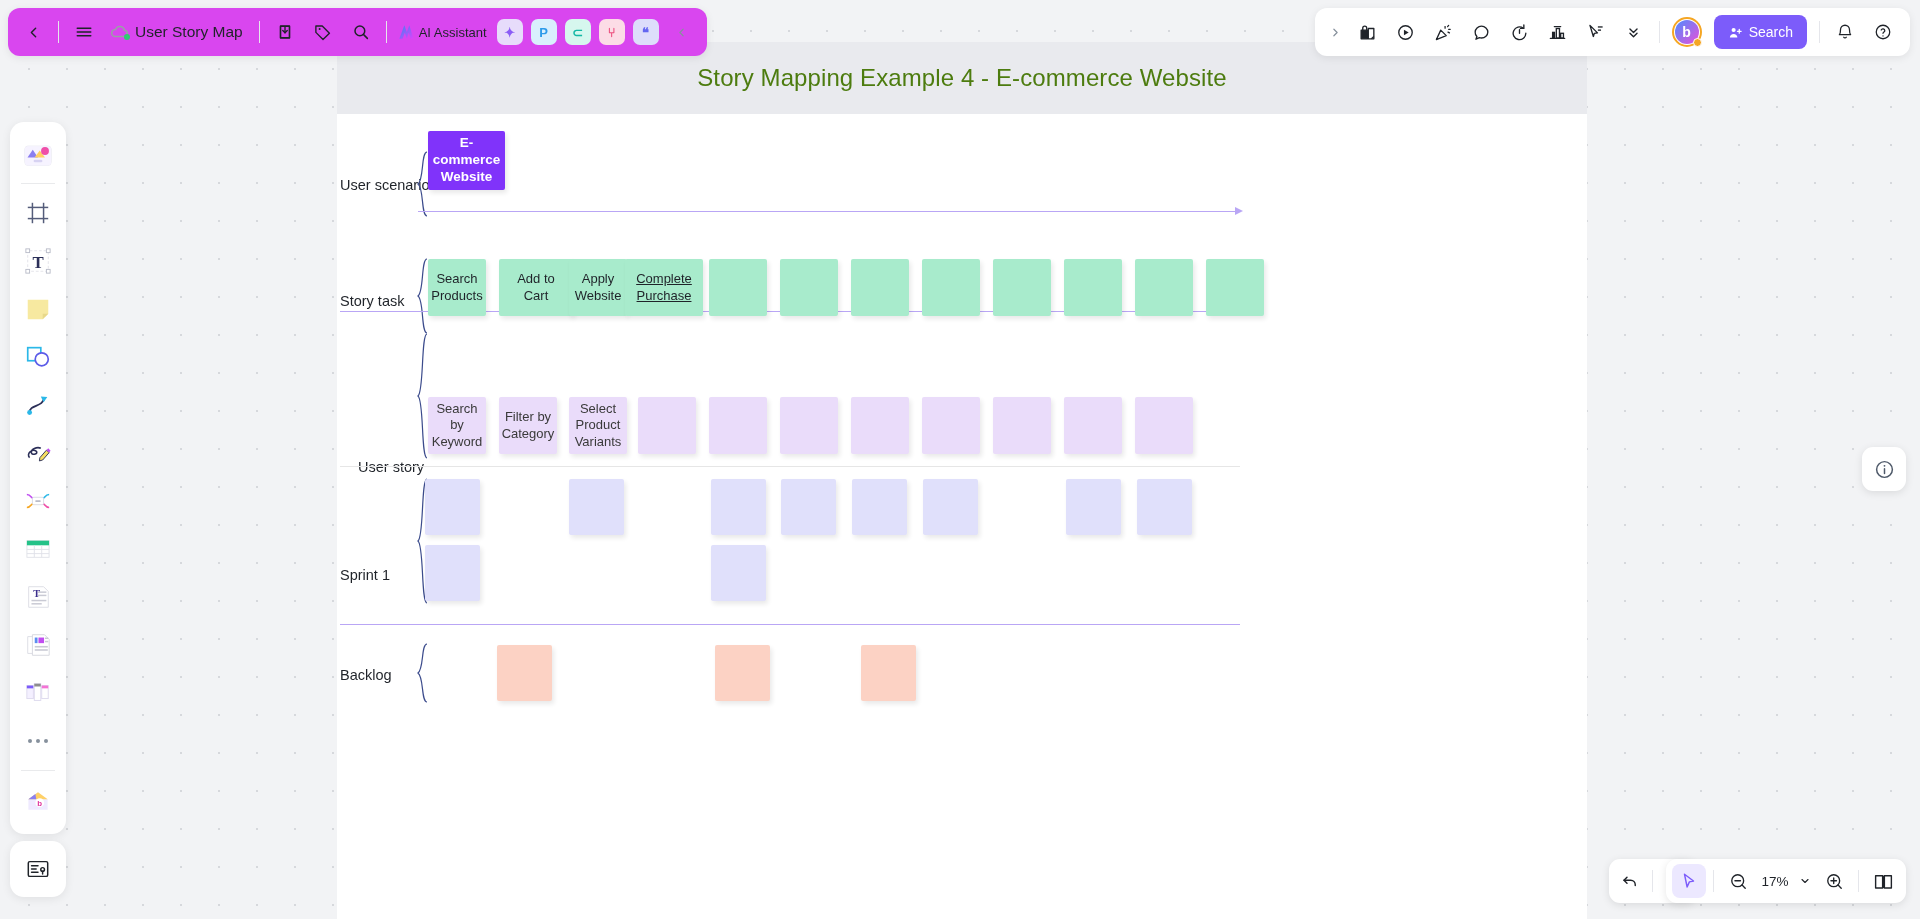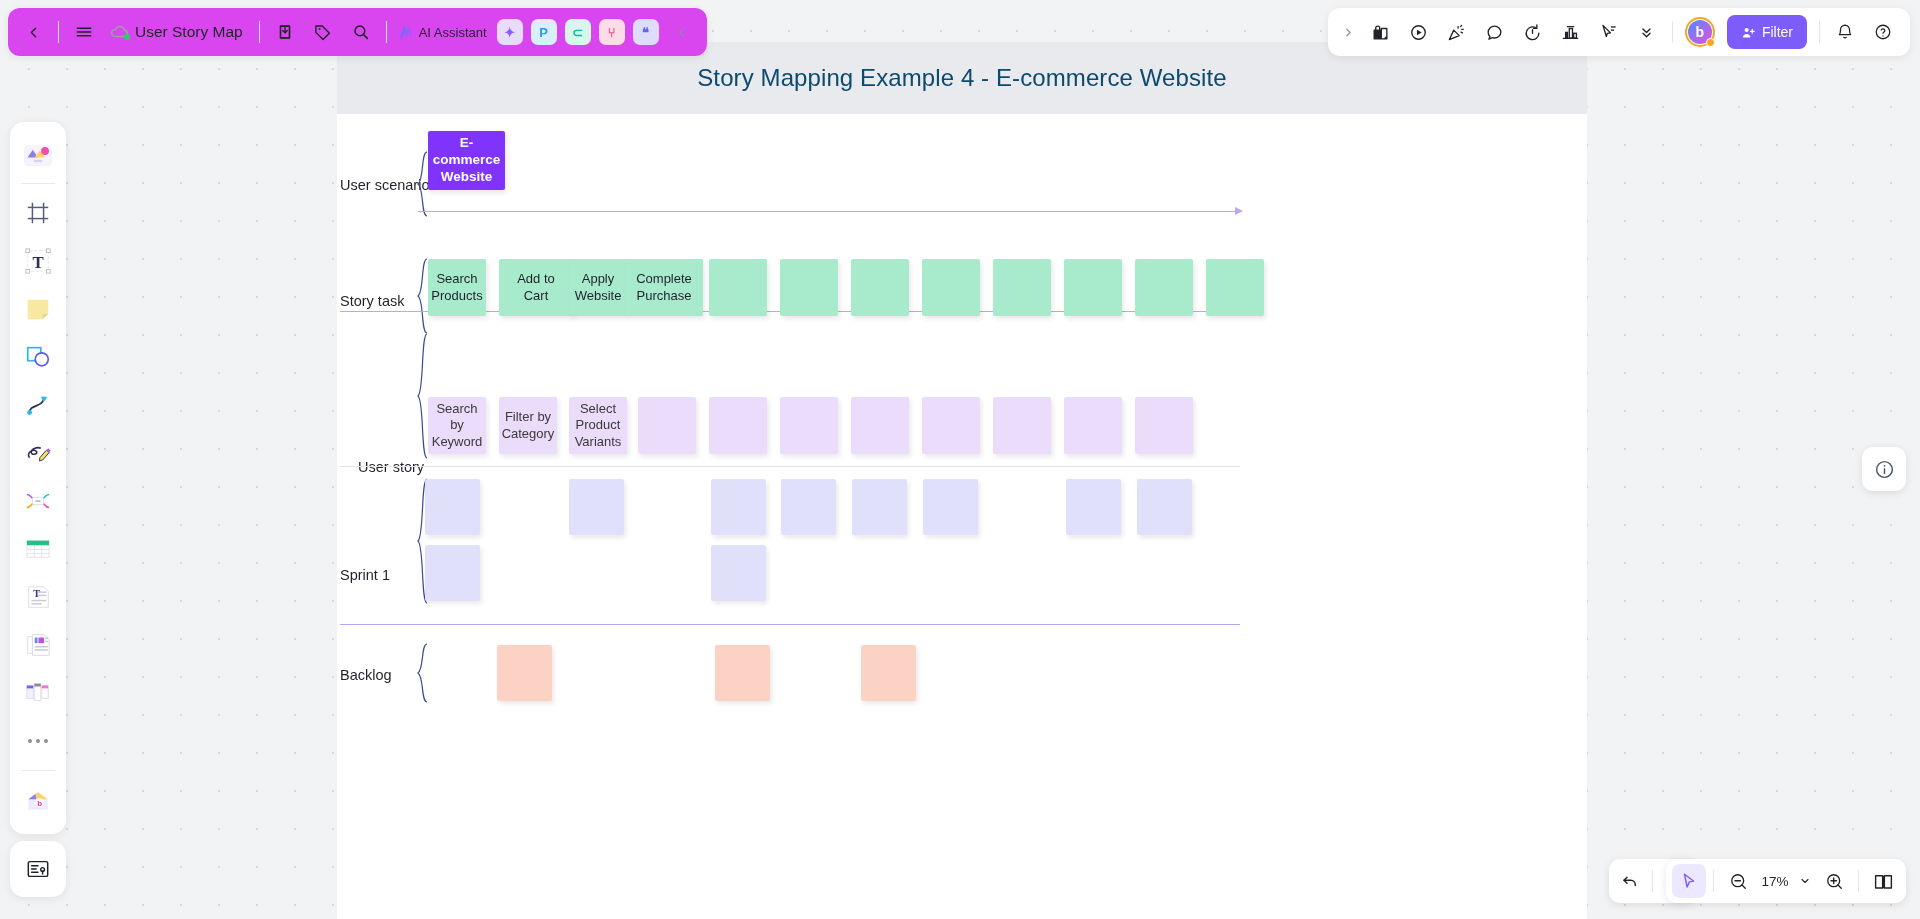--- a/index.html
+++ b/index.html
@@ -118,21 +118,21 @@
   
   #board {
     position: absolute; left: 337px; top: 42px;
     width: 1250px; height: 877px;
     background: #fff; z-index: 10;
   }
   #board-header {
     height: 72px; background: #e9eaee;
     display: flex; align-items: center; justify-content: center;
   }
-  #board-title { font-size: 24px; color: #0c4a6e; font-weight: 400; letter-spacing:.1px;}
+  #board-title { font-size: 24px; color: #4d7c0f; font-weight: 400; letter-spacing:.1px;}
 
   .row-label {
     position: absolute; font-size: 14.5px; color: #1f2329; white-space: nowrap;
   }
   .brace {
     position: absolute; color: #3b4b8c;
   }
   .divider { position: absolute; height: 1.4px; }
 
   .card {
@@ -211,21 +211,21 @@
   <div id="backlog-row"></div>
 <div class="card card-task" style="left: 91px; top: 217px; width: 58px; height: 57px;">
       <span>Search Products</span>
     </div>
     <div class="card card-task" style="left: 162px; top: 217px; width: 74px; height: 57px;">
       <span>Add to Cart</span>
     </div>
     <div class="card card-task" style="left: 232px; top: 217px; width: 58px; height: 57px;">
       <span>Apply Website</span>
     </div>
-    <div class="card card-task" style="left: 288px; top: 217px; width: 78px; height: 57px;">
+    <div class="card card-task" style="left: 288px; top: 217px; width: 78px; height: 57px; text-decoration: underline;">
       <span>Complete Purchase</span>
     </div>
     <div class="card card-task" style="left: 372px; top: 217px; width: 58px; height: 57px;"></div>
     <div class="card card-task" style="left: 443px; top: 217px; width: 58px; height: 57px;"></div>
     <div class="card card-task" style="left: 514px; top: 217px; width: 58px; height: 57px;"></div>
     <div class="card card-task" style="left: 585px; top: 217px; width: 58px; height: 57px;"></div>
     <div class="card card-task" style="left: 656px; top: 217px; width: 58px; height: 57px;"></div>
     <div class="card card-task" style="left: 727px; top: 217px; width: 58px; height: 57px;"></div>
     <div class="card card-task" style="left: 798px; top: 217px; width: 58px; height: 57px;"></div>
     <div class="card card-task" style="left: 869px; top: 217px; width: 58px; height: 57px;"></div>
@@ -399,21 +399,21 @@
     <div class="avatar-inner">b</div>
     <div class="avatar-dot"></div>
   </div>
   <button class="share-btn">
     <svg width="15" height="15" viewBox="0 0 24 24" fill="none" stroke="#fff" stroke-width="2" stroke-linecap="round" stroke-linejoin="round">
         <circle cx="9" cy="8" r="3.3" fill="#fff" stroke="none"></circle>
         <path d="M3 20c0-3.3 2.7-5.5 6-5.5s6 2.2 6 5.5" fill="#fff" stroke="none"></path>
         <line x1="18" y1="7" x2="18" y2="13"></line>
         <line x1="15" y1="10" x2="21" y2="10"></line>
       </svg>
-    <span>Filter</span>
+    <span>Search</span>
   </button>
   <div class="tb-sep"></div>
   <div class="tb-btn">
     <svg width="18" height="18" viewBox="0 0 24 24" fill="none" stroke="#1f2329" stroke-width="1.7" stroke-linecap="round" stroke-linejoin="round">
         <path d="M6 9a6 6 0 1 1 12 0c0 5 1.5 6.5 1.5 6.5h-15S6 14 6 9z"></path>
         <path d="M10.3 19a2 2 0 0 0 3.4 0"></path>
       </svg>
   </div>
   <div class="tb-btn">
     <svg width="18" height="18" viewBox="0 0 24 24" fill="none" stroke="#1f2329" stroke-width="1.7" stroke-linecap="round">

